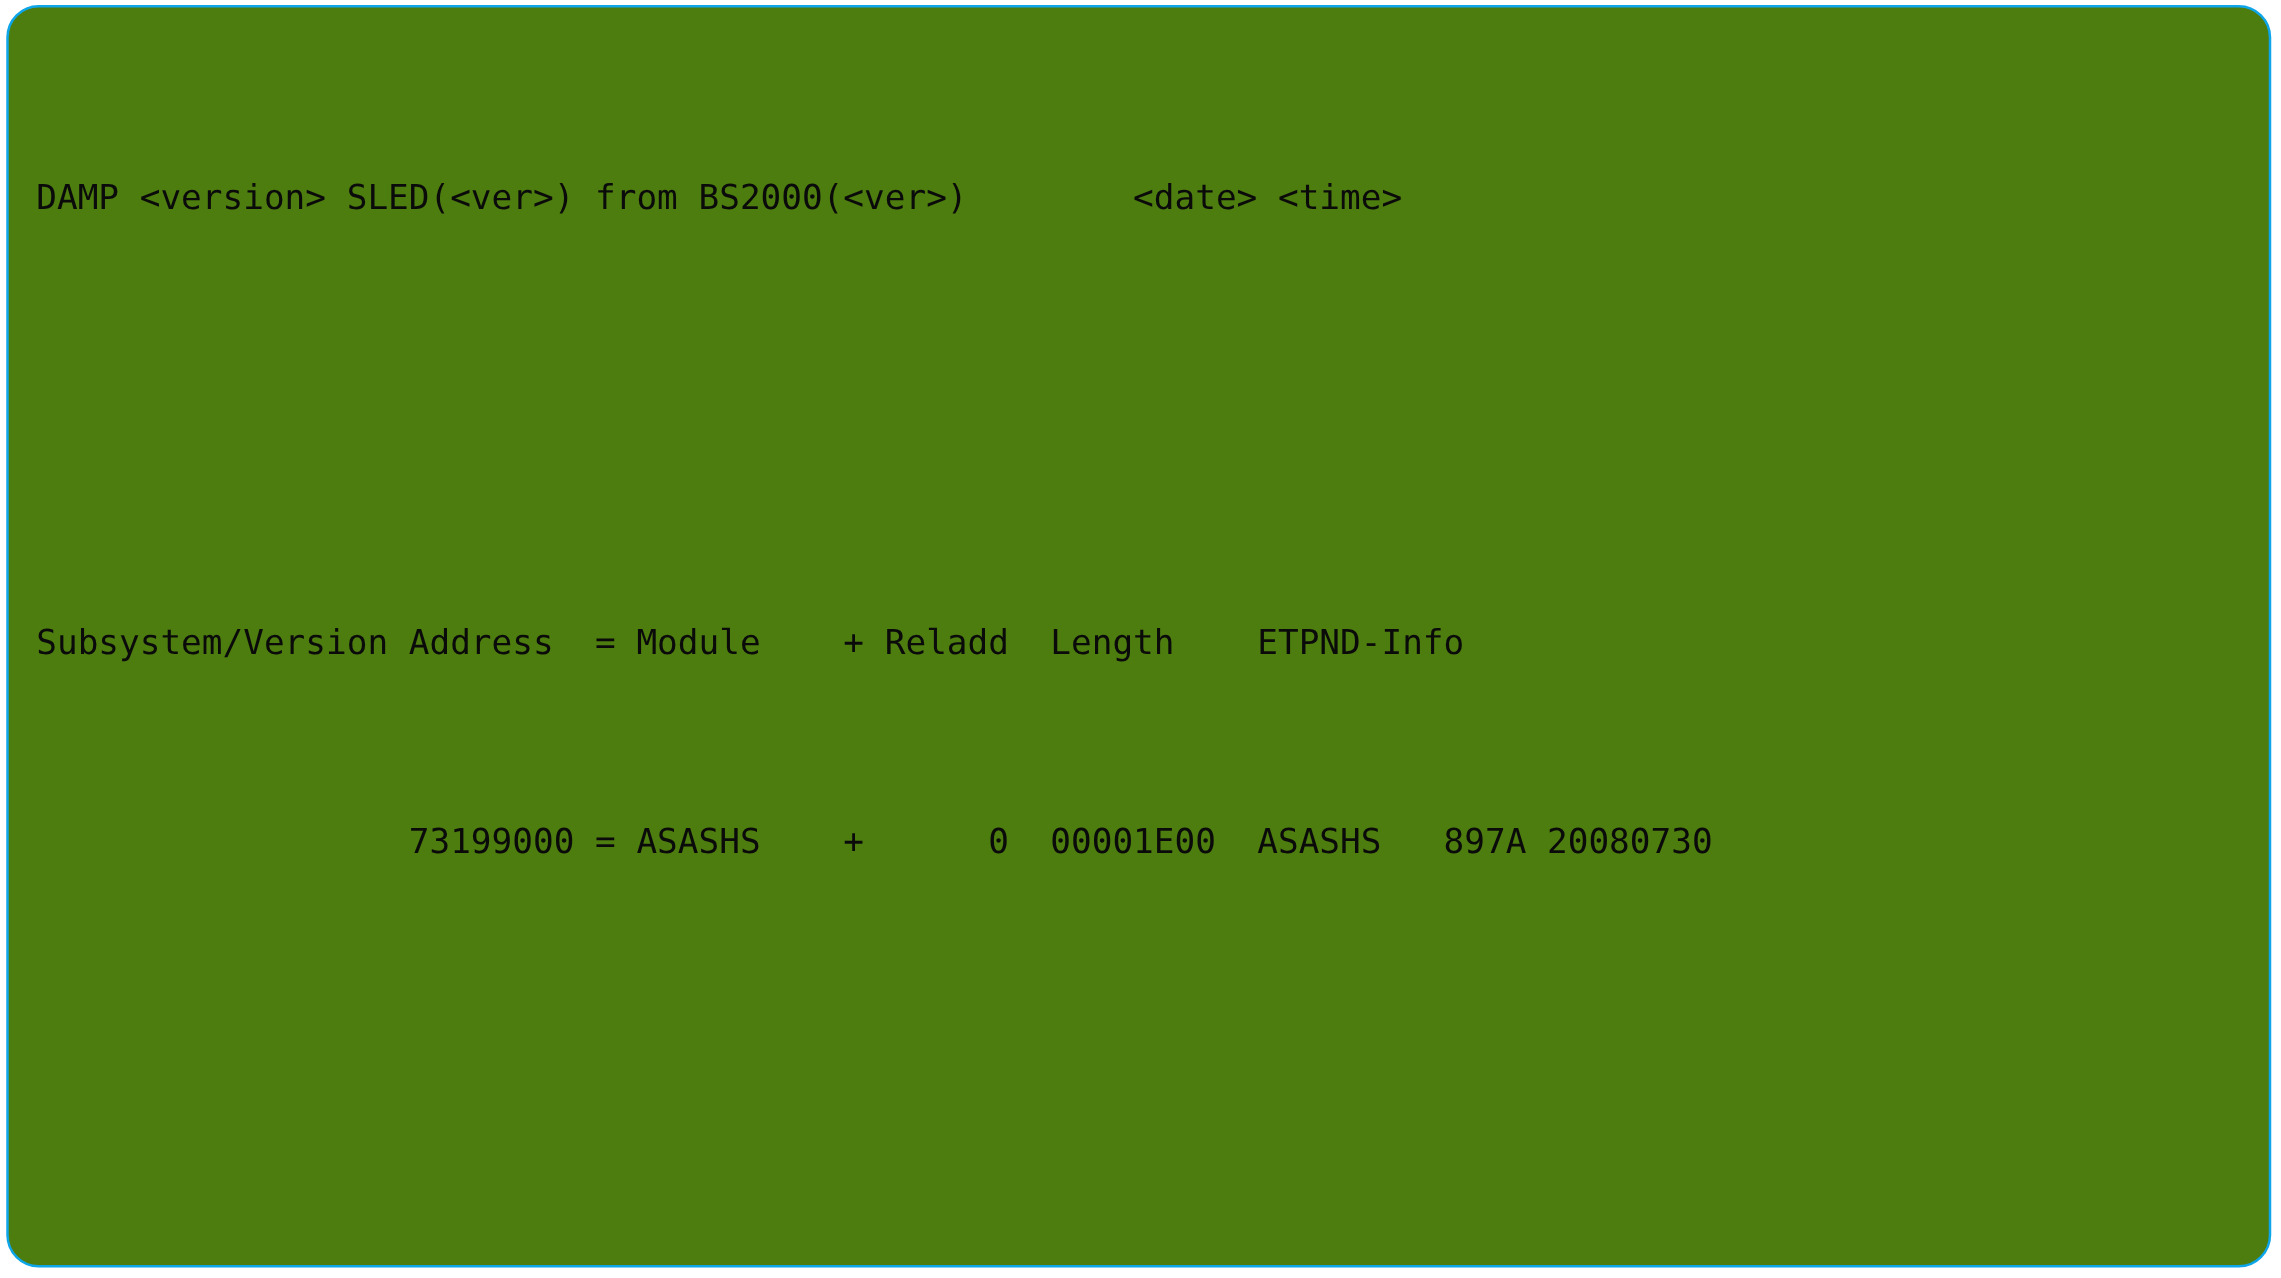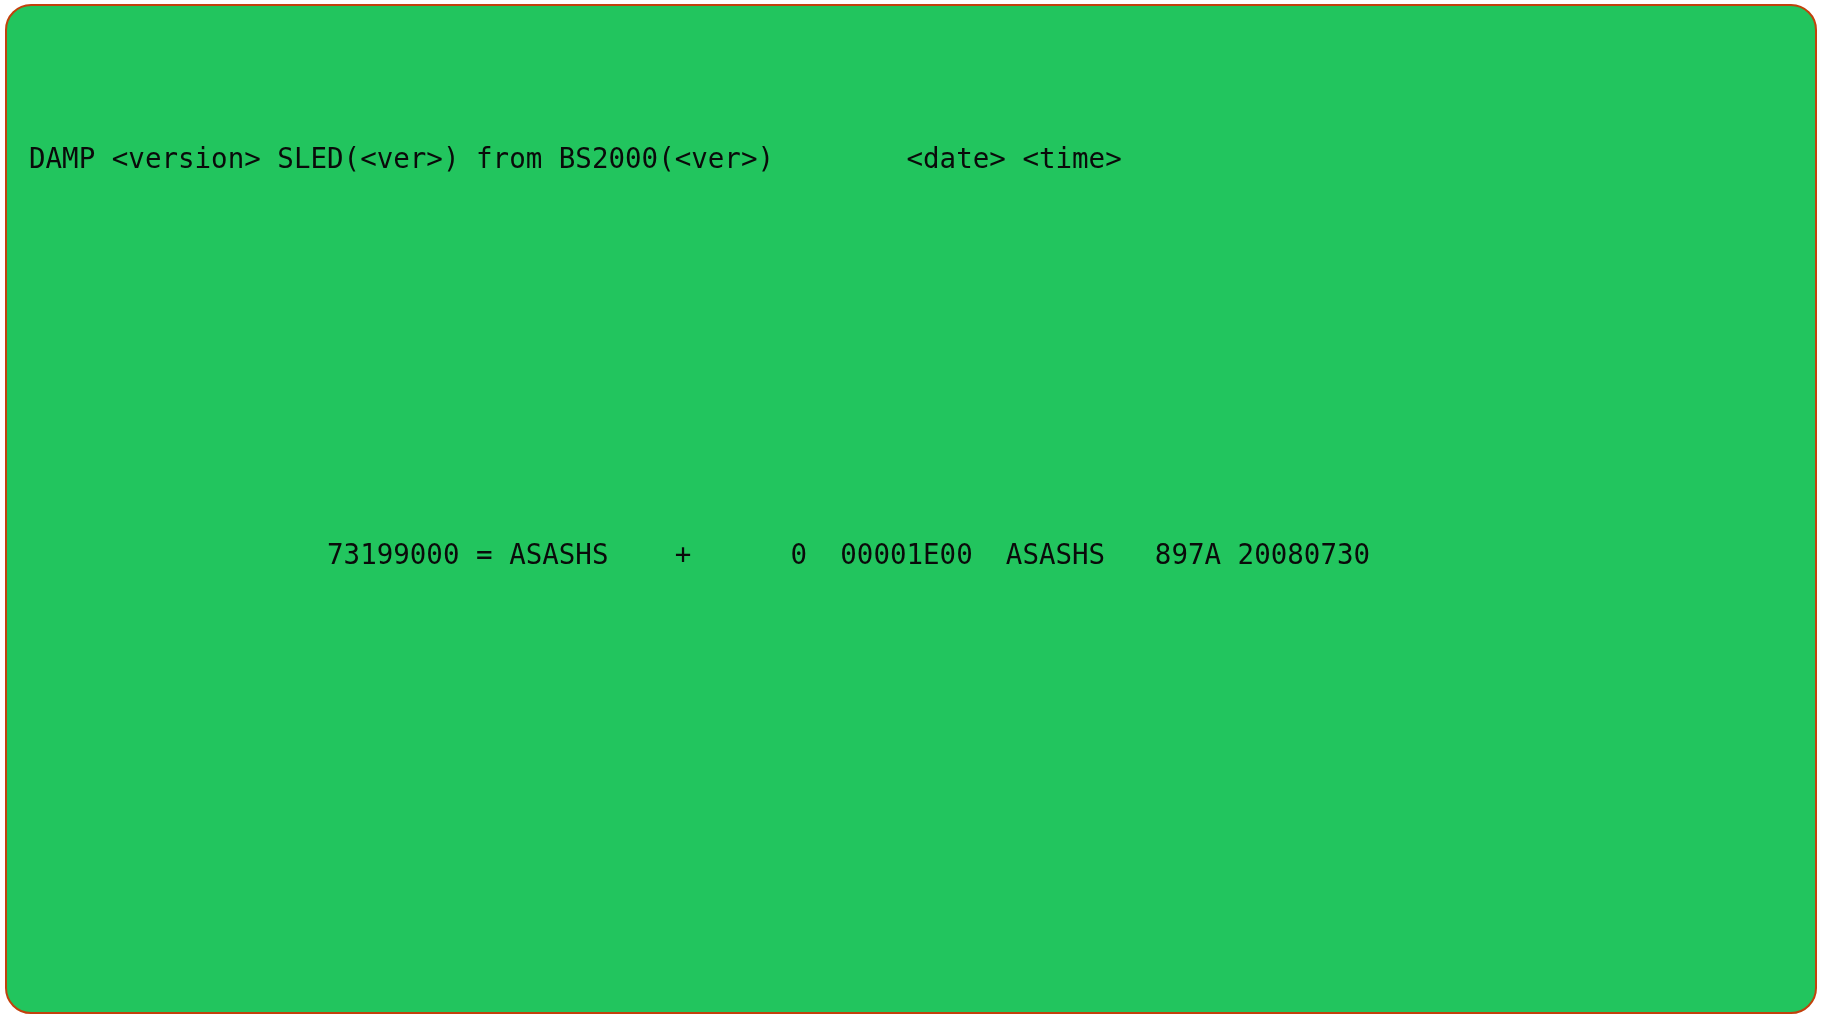--- a/index.html
+++ b/index.html
@@ -13,24 +13,24 @@
     height: 1022px;
     background: #ffffff;
     overflow: hidden;
   }
   #terminal-frame {
     position: absolute;
     left: 5px;
     top: 4px;
     width: 1812px;
     height: 1010px;
-    border: 2px solid #c2410c;
+    border: 2px solid #0ea5e9;
     border-radius: 26px;
     box-sizing: border-box;
-    background: #22c55e;
+    background: #4d7c0f;
   }
   #terminal-screen {
     position: absolute;
     left: 22px;
     top: 14px;
     right: 10px;
     bottom: 8px;
     font-family: "DejaVu Sans Mono", "Liberation Mono", monospace;
     font-size: 27.5px;
     line-height: 39.6px;
@@ -48,20 +48,21 @@
 </head>
 <body>
 
 <div id="screen">
   <div id="terminal-frame">
     <div id="terminal-screen">
 
       <div class="tline">DAMP &lt;version&gt; SLED(&lt;ver&gt;) from BS2000(&lt;ver&gt;)        &lt;date&gt; &lt;time&gt;</div>
       <div class="tline blank"> </div>
       <div class="tline blank"> </div>
+      <div class="tline">Subsystem/Version Address  = Module    + Reladd  Length    ETPND-Info</div>
 
       <div id="table-rows"><div class="tline">                  73199000 = ASASHS    +      0  00001E00  ASASHS   897A 20080730</div></div>
 
       
 
       
 
     </div>
   </div>
 </div>

